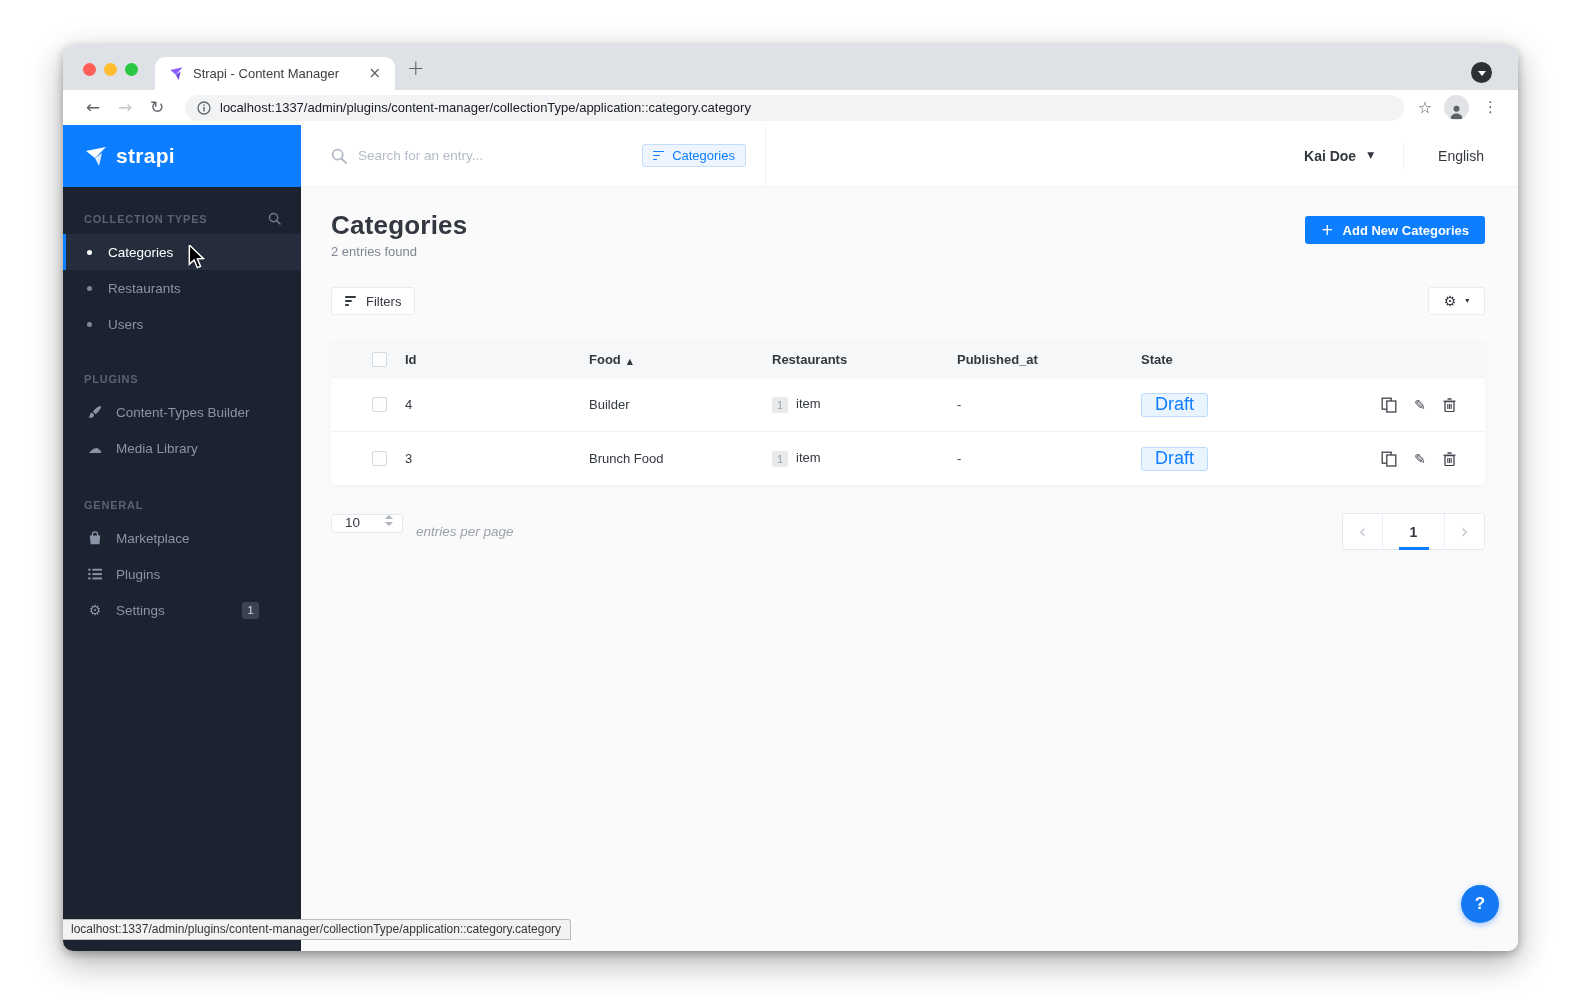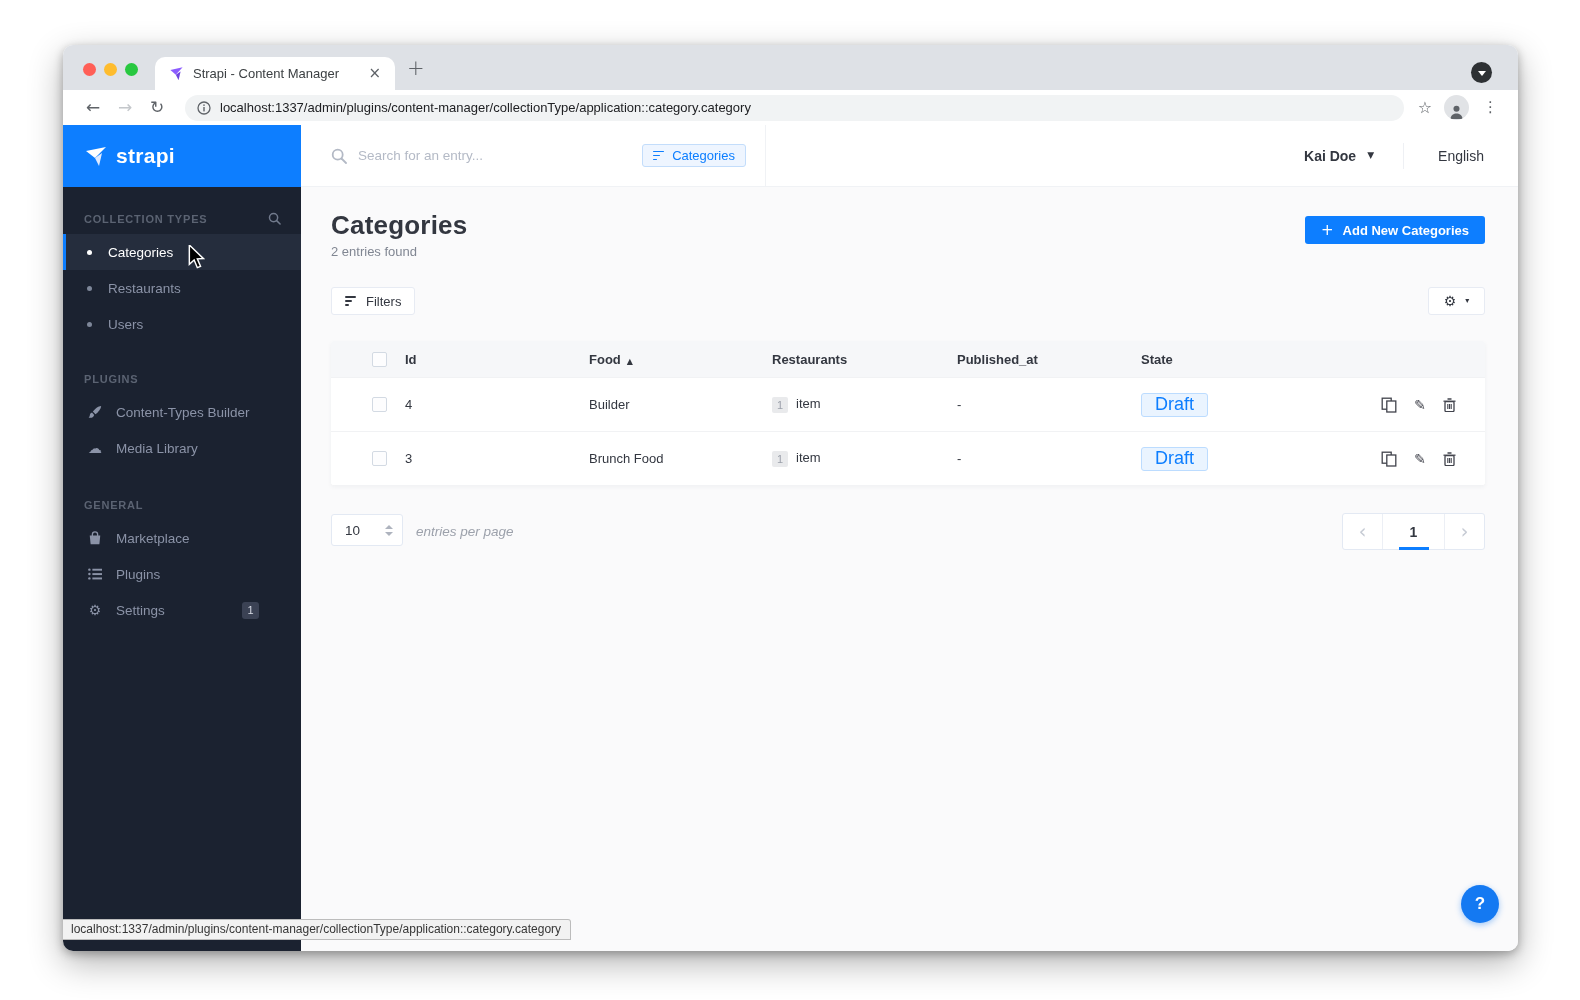--- a/index.html
+++ b/index.html
@@ -98,22 +98,22 @@
   .sort-arrow { font-size:8px; margin-left:6px; color:#333740; }
   .count-badge { display:inline-flex; width:16px; height:16px; background:#e9eaec; border-radius:2px; color:#9ba0aa;
     font-size:11px; align-items:center; justify-content:center; margin-right:8px; vertical-align:middle; }
   .state-badge { display:inline-flex; align-items:center; justify-content:center; height:24px; padding:0 13px;
     background:#eaf4ff; border:1px solid #bcdcff; border-radius:3px; color:#0d7eff; font-size:18px; }
   .row-actions { justify-self:end; display:flex; align-items:center; gap:17px; padding-right:29px; }
   .row-actions .act { color:#41434c; display:flex; align-items:center; }
   .row-actions .pencil { font-size:14px; }
 
   
-  .pp-box { position:absolute; left:30px; top:326px; width:72px; height:32px; background:#fff; border:1px solid #e3e9f3;
-    border-radius:3px; display:flex; align-items:center; padding:0 9px 0 13px; }
+  .pp-box { position:absolute; left:30px; top:326px; width:72px; height:19px; background:#fff; border:1px solid #e3e9f3;
+    border-radius:3px; display:flex; align-items:flex-start; padding:0 9px 0 13px; }
   .pp-val { font-size:13.5px; color:#333740; flex:1; }
   .stepper { display:flex; flex-direction:column; gap:3px; align-items:center; }
   .stepper i { display:block; width:0; height:0; border-left:4px solid transparent; border-right:4px solid transparent; }
   .stepper .up { border-bottom:4px solid #aeb3be; }
   .stepper .down { border-top:4px solid #aeb3be; }
   .pp-label { position:absolute; left:115px; top:336px; font-size:13.5px; font-style:italic; color:#9ca1ab; }
   .pager { position:absolute; right:33px; top:325px; width:143px; height:37px; background:#fff; border:1px solid #e3e9f3;
     border-radius:3px; display:flex; }
   .pager .pg-prev, .pager .pg-next { width:40px; display:flex; align-items:center; justify-content:center;
     color:#c6cbd4; font-size:19px; }

